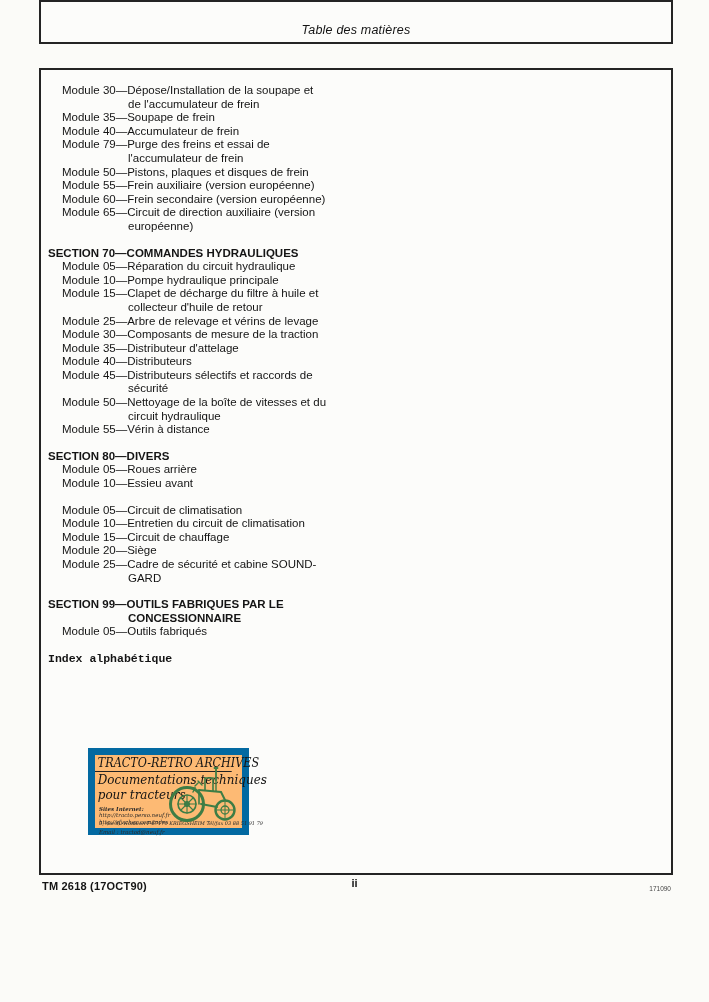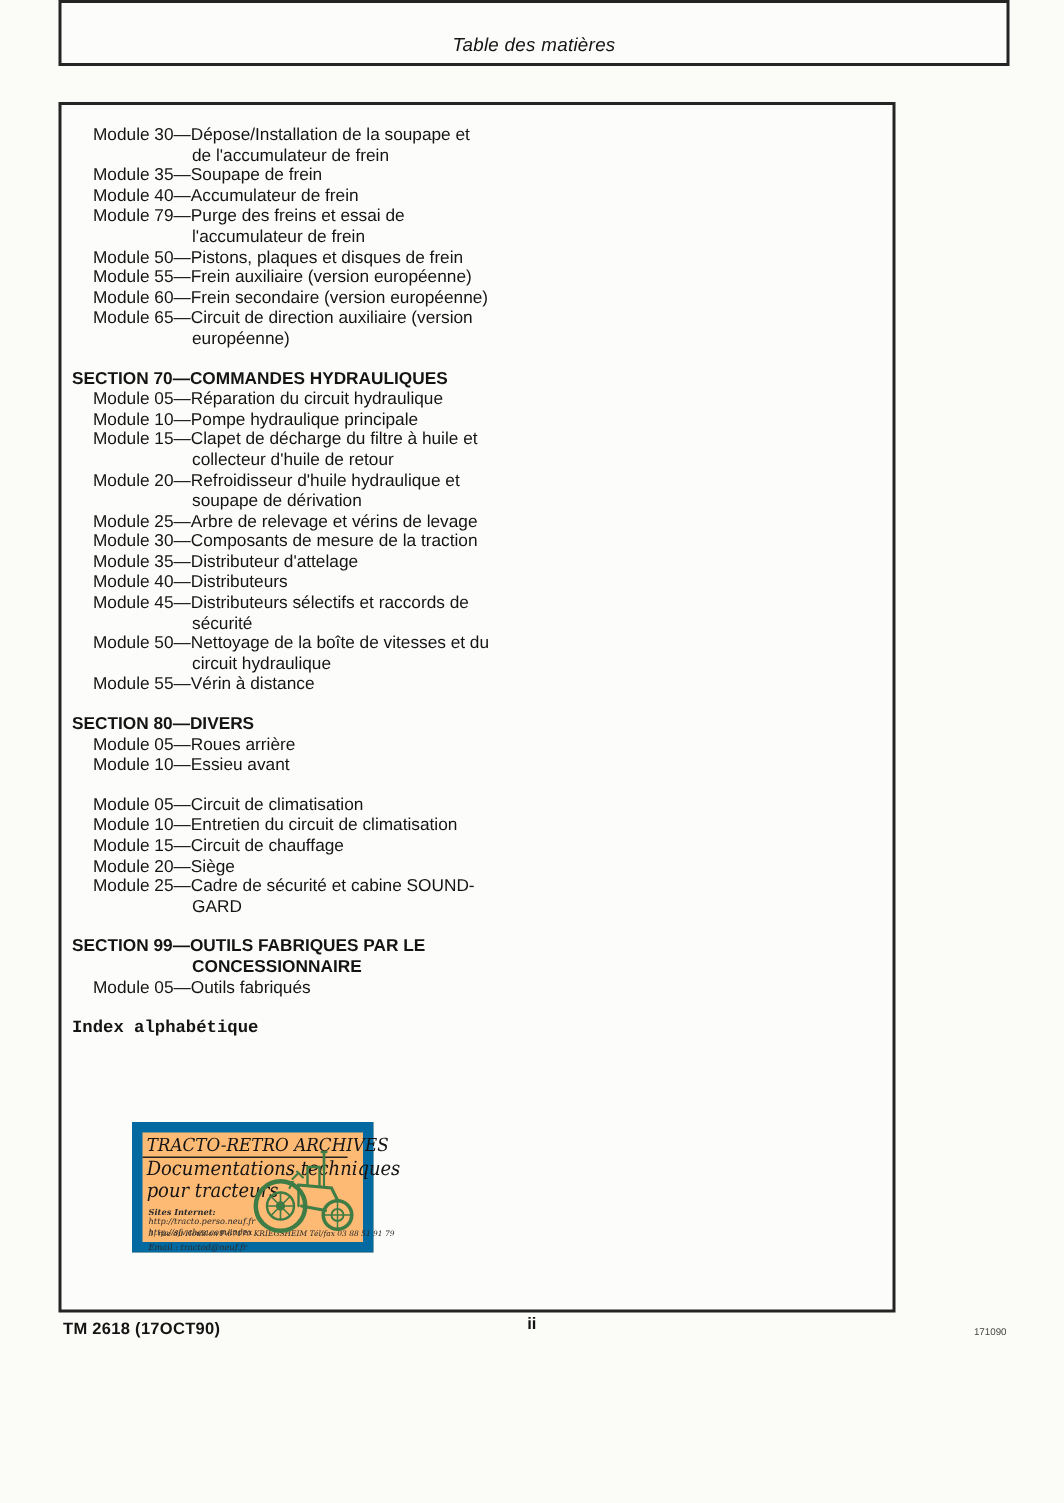--- a/index.html
+++ b/index.html
@@ -12,21 +12,21 @@
   .header-box{
     position:absolute;left:39px;top:0;width:634px;height:44px;
     border:2px solid #242424;box-sizing:border-box;
     display:flex;align-items:flex-end;justify-content:center;
     background:#fcfcfa;
   }
   .page-title{
     font-style:italic;font-size:12.5px;padding-bottom:5px;letter-spacing:.2px;
   }
   .content-box{
-    position:absolute;left:39px;top:68px;width:558px;height:807px;
+    position:absolute;left:39px;top:68px;width:634px;height:807px;
     border:2px solid #242424;box-sizing:border-box;background:#fcfcfa;
   }
   ul.toc{
     list-style:none;margin:0;padding:14px 12px 0 7px;
     font-size:11.5px;line-height:13.6px;
   }
   ul.toc li{white-space:pre-line;}
   .toc-module{padding-left:80px;text-indent:-66px;}
   .toc-section{padding-left:80px;text-indent:-80px;font-weight:bold;}
   .toc-index{font-weight:bold;font-family:Liberation Mono, monospace;}
@@ -87,22 +87,20 @@
       <li class="toc-module">Module 55—Frein auxiliaire (version européenne)</li>
       <li class="toc-module">Module 60—Frein secondaire (version européenne)</li>
       <li class="toc-module">Module 65—Circuit de direction auxiliaire (version
 européenne)</li>
       <li class="toc-gap"></li>
       <li class="toc-section">SECTION 70—COMMANDES HYDRAULIQUES</li>
       <li class="toc-module">Module 05—Réparation du circuit hydraulique</li>
       <li class="toc-module">Module 10—Pompe hydraulique principale</li>
       <li class="toc-module">Module 15—Clapet de décharge du filtre à huile et
 collecteur d'huile de retour</li>
-      <li class="toc-module">Module 20—Refroidisseur d'huile hydraulique et
-soupape de dérivation</li>
       <li class="toc-module">Module 25—Arbre de relevage et vérins de levage</li>
       <li class="toc-module">Module 30—Composants de mesure de la traction</li>
       <li class="toc-module">Module 35—Distributeur d'attelage</li>
       <li class="toc-module">Module 40—Distributeurs</li>
       <li class="toc-module">Module 45—Distributeurs sélectifs et raccords de
 sécurité</li>
       <li class="toc-module">Module 50—Nettoyage de la boîte de vitesses et du
 circuit hydraulique</li>
       <li class="toc-module">Module 55—Vérin à distance</li>
       <li class="toc-gap"></li>

